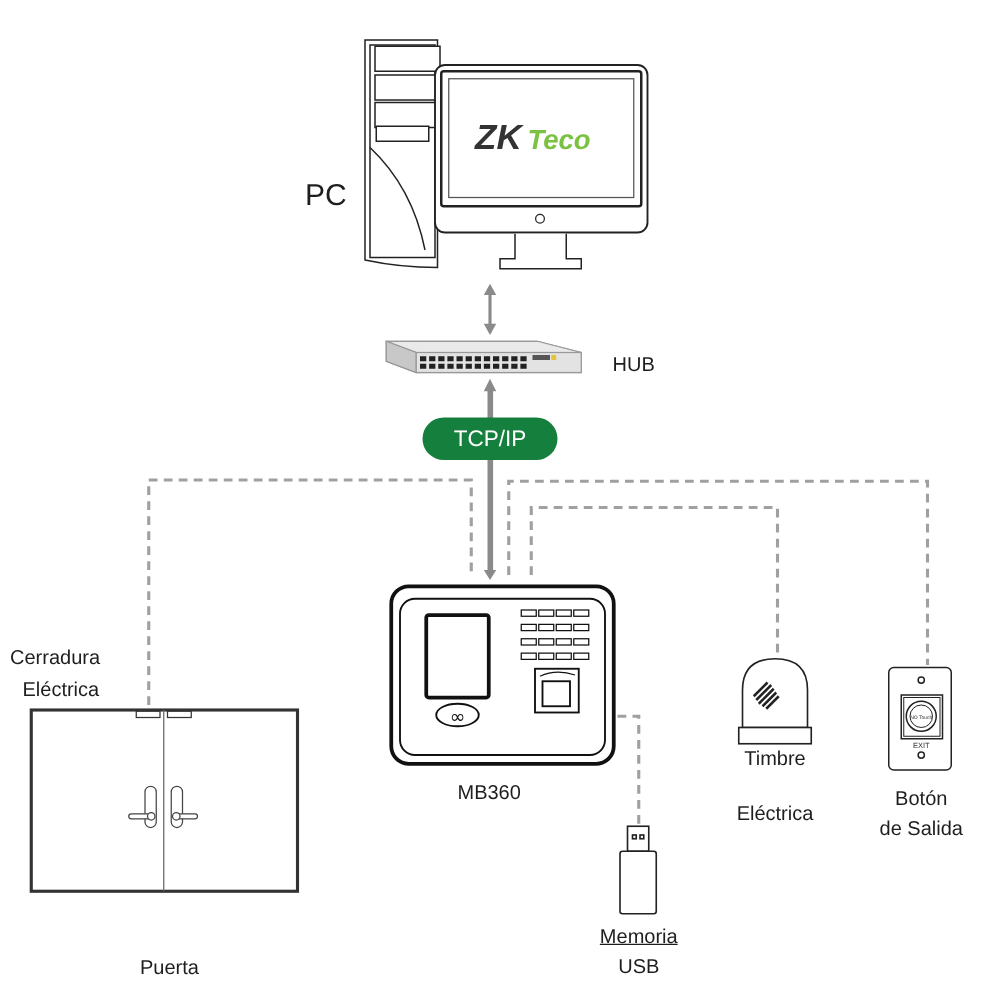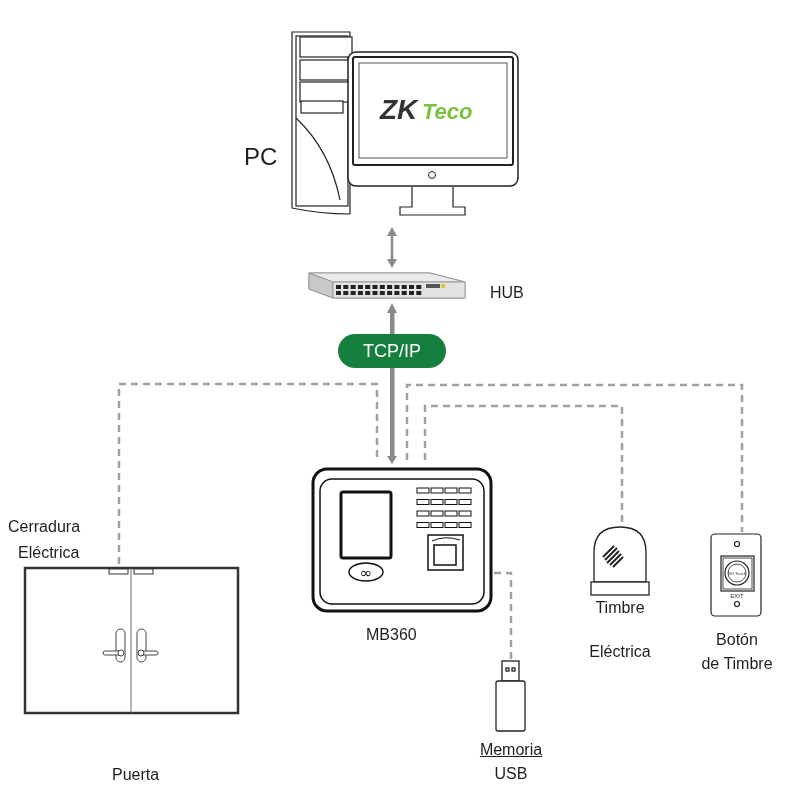--- a/index.html
+++ b/index.html
@@ -169,13 +169,13 @@
 <div class="tcp">TCP/IP</div>
 <div class="lbl" style="left:366px; top:624px;">MB360</div>
 <div class="lbl" style="left:8px; top:516px; text-align:left;">Cerradura</div>
 <div class="lbl" style="left:18px; top:542px; text-align:left;">Eléctrica</div>
 <div class="lbl" style="left:112px; top:764px;">Puerta</div>
 <div class="lbl" style="left:468px; top:739px; width:86px;text-decoration:underline;">Memoria</div>
 <div class="lbl" style="left:468px; top:763px; width:86px;">USB</div>
 <div class="lbl" style="left:575px; top:597px; width:90px;">Timbre</div>
 <div class="lbl" style="left:575px; top:641px; width:90px;">Eléctrica</div>
 <div class="lbl" style="left:692px; top:629px; width:90px;">Botón</div>
-<div class="lbl" style="left:692px; top:653px; width:90px;">de Timbre</div>
+<div class="lbl" style="left:692px; top:653px; width:90px;">de Salida</div>
 
 </body></html>

